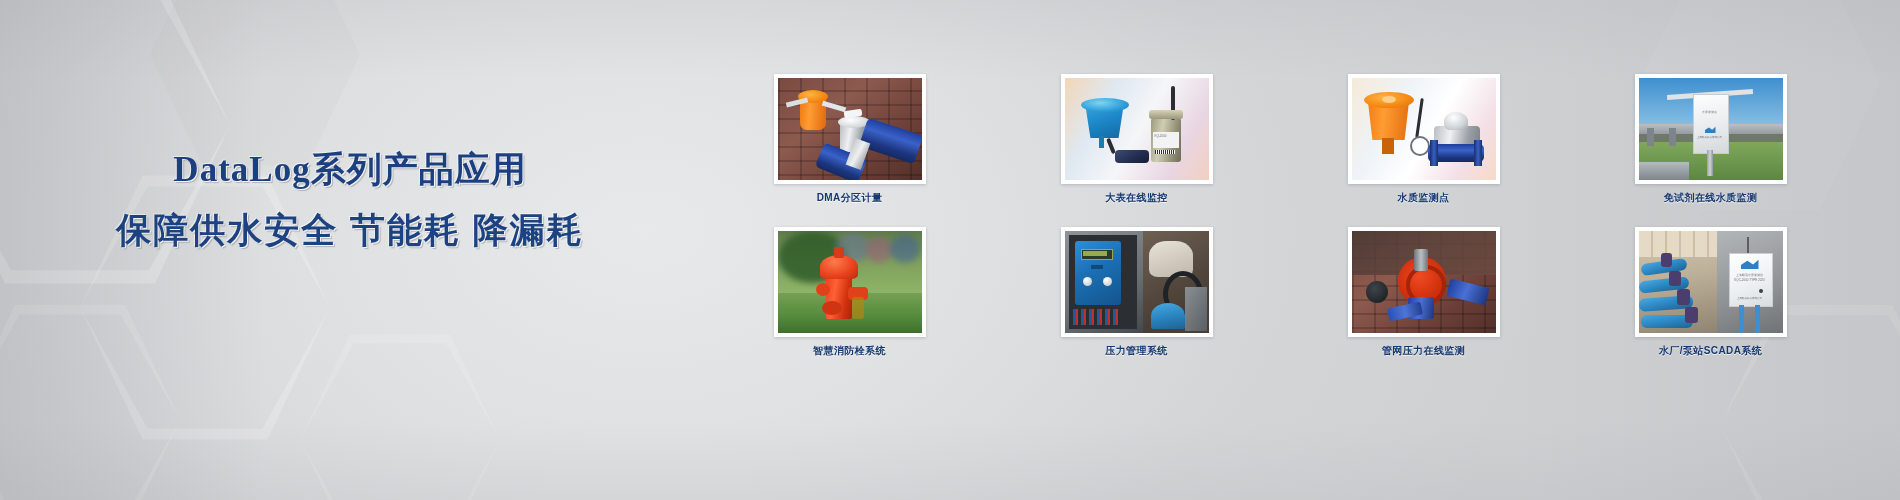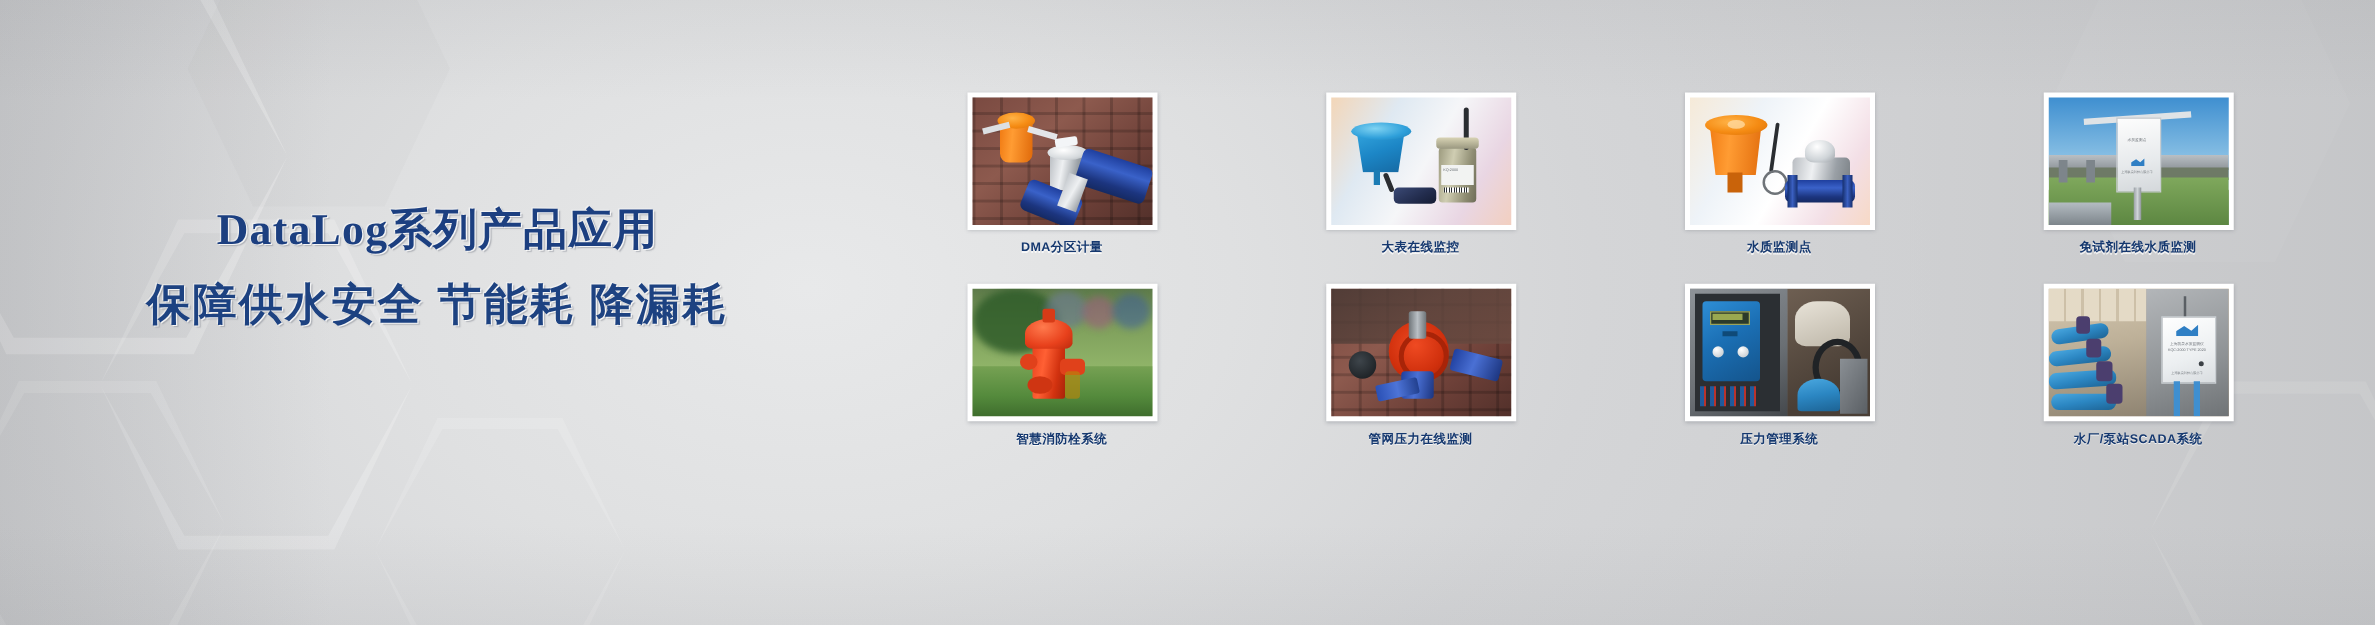--- a/index.html
+++ b/index.html
@@ -34,32 +34,30 @@
   .vig2{
     position:absolute;inset:0;pointer-events:none;
     background:linear-gradient(180deg,rgba(140,142,146,0.10) 0%,rgba(0,0,0,0) 16%,rgba(0,0,0,0) 84%,rgba(140,142,146,0.10) 100%);
   }
 
   
   .headline{
     position:absolute;left:0;top:148px;width:700px;
     text-align:center;
     z-index:6;
-    margin-top:14px;
   }
   .hl-line{
     color:#1b3f7e;
     font-weight:bold;
     letter-spacing:1px;
     white-space:nowrap;
     text-shadow:
       1px 1px 0 rgba(255,255,255,0.85),
       2px 2px 1px rgba(120,125,135,0.45),
       -1px -1px 0 rgba(255,255,255,0.5);
-    font-family: Liberation Serif, serif;
   }
   .hl-line.l1{
     font-family:"Liberation Serif","DejaVu Serif",serif;
     font-size:35px;
     line-height:44px;
     color:#1c3f80;
   }
   .hl-line.l2{
     font-size:35px;
     line-height:44px;
@@ -293,36 +291,20 @@
           <div class="obj hydrant-body" style="left:48px;top:42px;width:26px;height:46px;"></div>
           <div class="obj hydrant-dome" style="left:42px;top:24px;width:38px;height:24px;"></div>
           <div class="obj" style="left:56px;top:16px;width:10px;height:11px;background:#d73b17;border-radius:2px;"></div>
           <div class="obj" style="left:38px;top:52px;width:14px;height:13px;background:#e0411b;border-radius:50%;"></div>
           <div class="obj" style="left:70px;top:56px;width:20px;height:13px;background:#e0411b;border-radius:4px;"></div>
           <div class="obj" style="left:44px;top:70px;width:20px;height:14px;background:#cf3512;border-radius:50%;"></div>
           <div class="obj" style="left:74px;top:66px;width:12px;height:22px;background:#b8860b;opacity:.65;border-radius:3px;"></div>
         </div>
       </div>
       <div class="cap">智慧消防栓系统</div>
-    </div>
-
-    <div class="cell">
-      <div class="card">
-        <div class="photo ph-brick">
-          <div class="obj" style="left:0;top:0;width:144px;height:44px;background:linear-gradient(150deg,#4a3a35,#6b4b41);opacity:.85;"></div>
-          <div class="obj redvalve" style="left:46px;top:26px;width:48px;height:48px;"></div>
-          <div class="obj" style="left:54px;top:34px;width:32px;height:32px;border:4px solid #a82408;border-radius:50%;background:none;"></div>
-          <div class="obj" style="left:62px;top:18px;width:14px;height:22px;background:linear-gradient(90deg,#6f7579,#b9bfc4,#6f7579);border-radius:2px;"></div>
-          <div class="obj" style="left:56px;top:66px;width:26px;height:22px;background:linear-gradient(100deg,#1f3f9e,#4a70d4 45%,#1c357f);border-radius:3px;"></div>
-          <div class="obj valvestem" style="left:36px;top:74px;width:34px;height:13px;transform:rotate(-12deg);"></div>
-          <div class="obj" style="left:96px;top:52px;width:40px;height:18px;background:linear-gradient(100deg,#1f3f9e,#4a70d4 45%,#1c357f);border-radius:3px;transform:rotate(14deg);"></div>
-          <div class="obj" style="left:14px;top:50px;width:22px;height:22px;background:radial-gradient(circle at 40% 35%,#3e454b,#14181b);border-radius:50%;"></div>
-        </div>
-      </div>
-      <div class="cap">管网压力在线监测</div>
     </div>
 
     <div class="cell">
       <div class="card">
         <div class="photo ph-indoor">
           <div class="obj cabinet" style="left:0;top:0;width:78px;height:102px;"></div>
           <div class="obj" style="left:4px;top:4px;width:68px;height:94px;background:#2b2f33;"></div>
           <div class="obj bluepanel" style="left:10px;top:10px;width:46px;height:64px;"></div>
           <div class="obj" style="left:16px;top:18px;width:30px;height:9px;background:#2b3a2a;border:1px solid #9aa35a;"></div>
           <div class="obj" style="left:18px;top:20px;width:24px;height:5px;background:#b7c45a;opacity:.8;"></div>
@@ -331,20 +313,36 @@
           <div class="obj" style="left:38px;top:46px;width:9px;height:9px;background:radial-gradient(circle at 35% 30%,#fff,#b9c0c6);border-radius:50%;"></div>
           <div class="obj" style="left:8px;top:78px;width:48px;height:16px;background:repeating-linear-gradient(90deg,#1f5fa8 0 3px,#c9332b 3px 5px,#2a2d31 5px 8px);opacity:.9;"></div>
           <div class="obj" style="left:78px;top:0;width:66px;height:102px;background:linear-gradient(150deg,#6e5f52,#4a3f36 70%);"></div>
           <div class="obj" style="left:84px;top:10px;width:44px;height:36px;background:linear-gradient(160deg,#e8e3d8,#bdb6a8);border-radius:40% 40% 20% 20%;"></div>
           <div class="obj" style="left:98px;top:40px;width:30px;height:36px;border:5px solid #202326;border-radius:50%;background:none;"></div>
           <div class="obj bluepump" style="left:86px;top:72px;width:34px;height:26px;border-radius:50% 50% 10% 10%;"></div>
           <div class="obj" style="left:120px;top:56px;width:22px;height:44px;background:linear-gradient(120deg,#8a8f94,#5a5f64);"></div>
         </div>
       </div>
       <div class="cap">压力管理系统</div>
+    </div>
+
+    <div class="cell">
+      <div class="card">
+        <div class="photo ph-brick">
+          <div class="obj" style="left:0;top:0;width:144px;height:44px;background:linear-gradient(150deg,#4a3a35,#6b4b41);opacity:.85;"></div>
+          <div class="obj redvalve" style="left:46px;top:26px;width:48px;height:48px;"></div>
+          <div class="obj" style="left:54px;top:34px;width:32px;height:32px;border:4px solid #a82408;border-radius:50%;background:none;"></div>
+          <div class="obj" style="left:62px;top:18px;width:14px;height:22px;background:linear-gradient(90deg,#6f7579,#b9bfc4,#6f7579);border-radius:2px;"></div>
+          <div class="obj" style="left:56px;top:66px;width:26px;height:22px;background:linear-gradient(100deg,#1f3f9e,#4a70d4 45%,#1c357f);border-radius:3px;"></div>
+          <div class="obj valvestem" style="left:36px;top:74px;width:34px;height:13px;transform:rotate(-12deg);"></div>
+          <div class="obj" style="left:96px;top:52px;width:40px;height:18px;background:linear-gradient(100deg,#1f3f9e,#4a70d4 45%,#1c357f);border-radius:3px;transform:rotate(14deg);"></div>
+          <div class="obj" style="left:14px;top:50px;width:22px;height:22px;background:radial-gradient(circle at 40% 35%,#3e454b,#14181b);border-radius:50%;"></div>
+        </div>
+      </div>
+      <div class="cap">管网压力在线监测</div>
     </div>
 
     <div class="cell">
       <div class="card">
         <div class="photo ph-pumproom">
           <div class="obj" style="left:0;top:0;width:78px;height:102px;background:linear-gradient(170deg,#d6c9b2 0%,#bdb098 45%,#8f8472 100%);"></div>
           <div class="obj" style="left:0;top:0;width:78px;height:26px;background:repeating-linear-gradient(90deg,#e4dac6 0 12px,#cdc0a8 12px 14px);"></div>
           <div class="obj bluepump" style="left:2px;top:30px;width:46px;height:12px;border-radius:6px;transform:rotate(-8deg);"></div>
           <div class="obj bluepump" style="left:0px;top:48px;width:50px;height:12px;border-radius:6px;transform:rotate(-6deg);"></div>
           <div class="obj bluepump" style="left:0px;top:66px;width:54px;height:13px;border-radius:6px;transform:rotate(-4deg);"></div>

